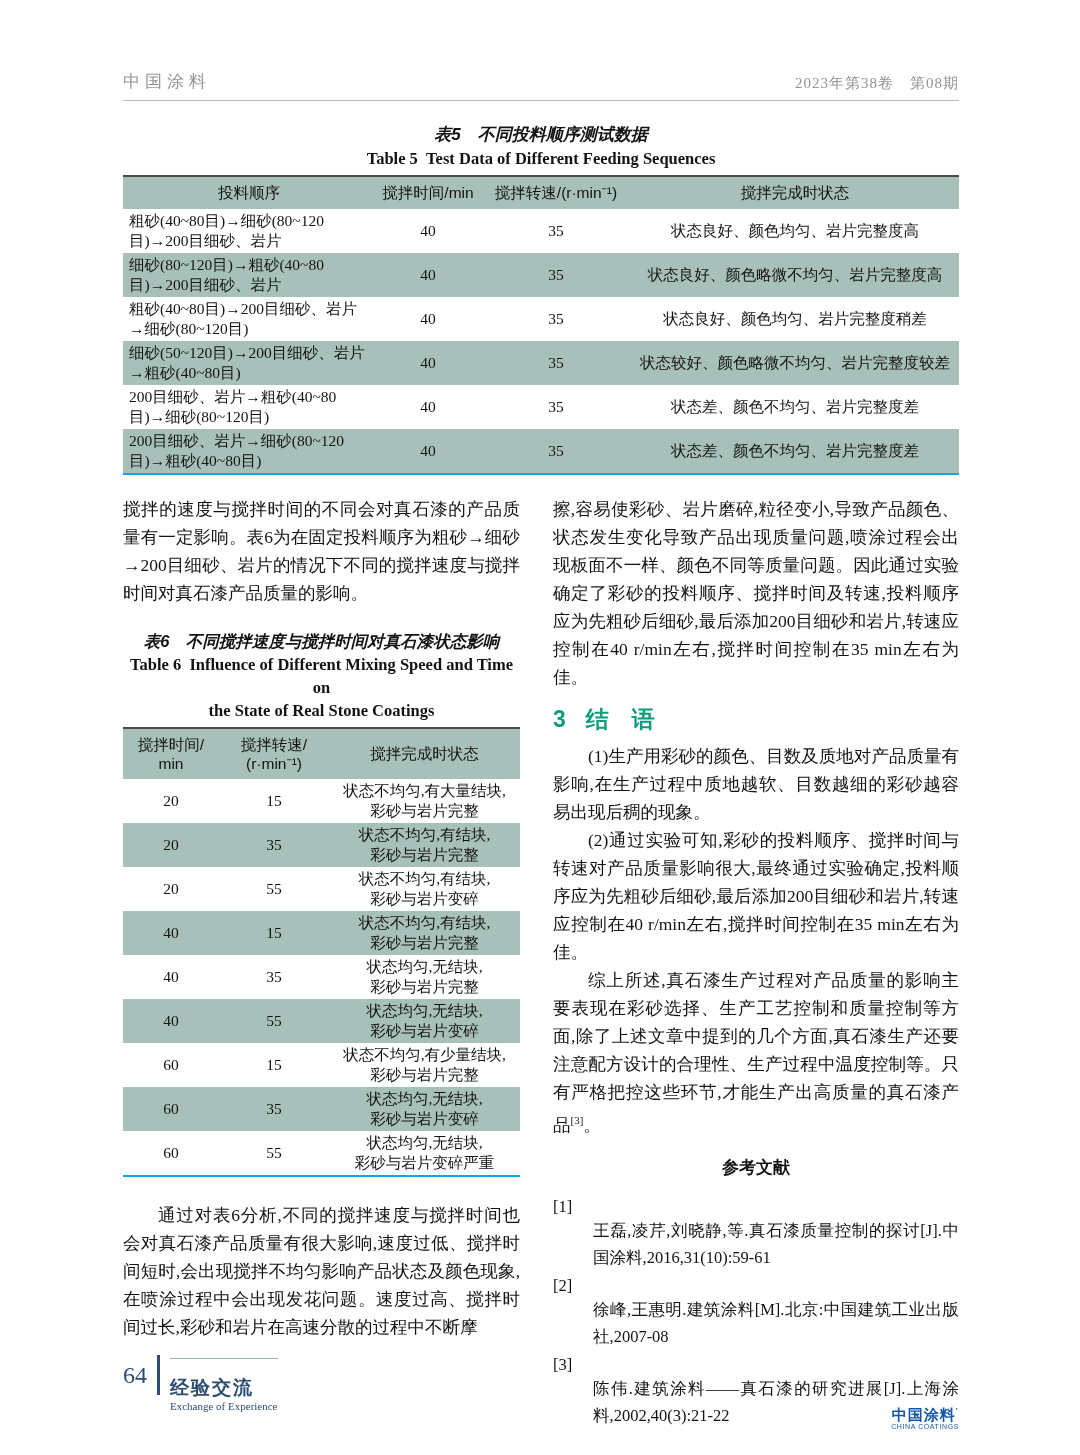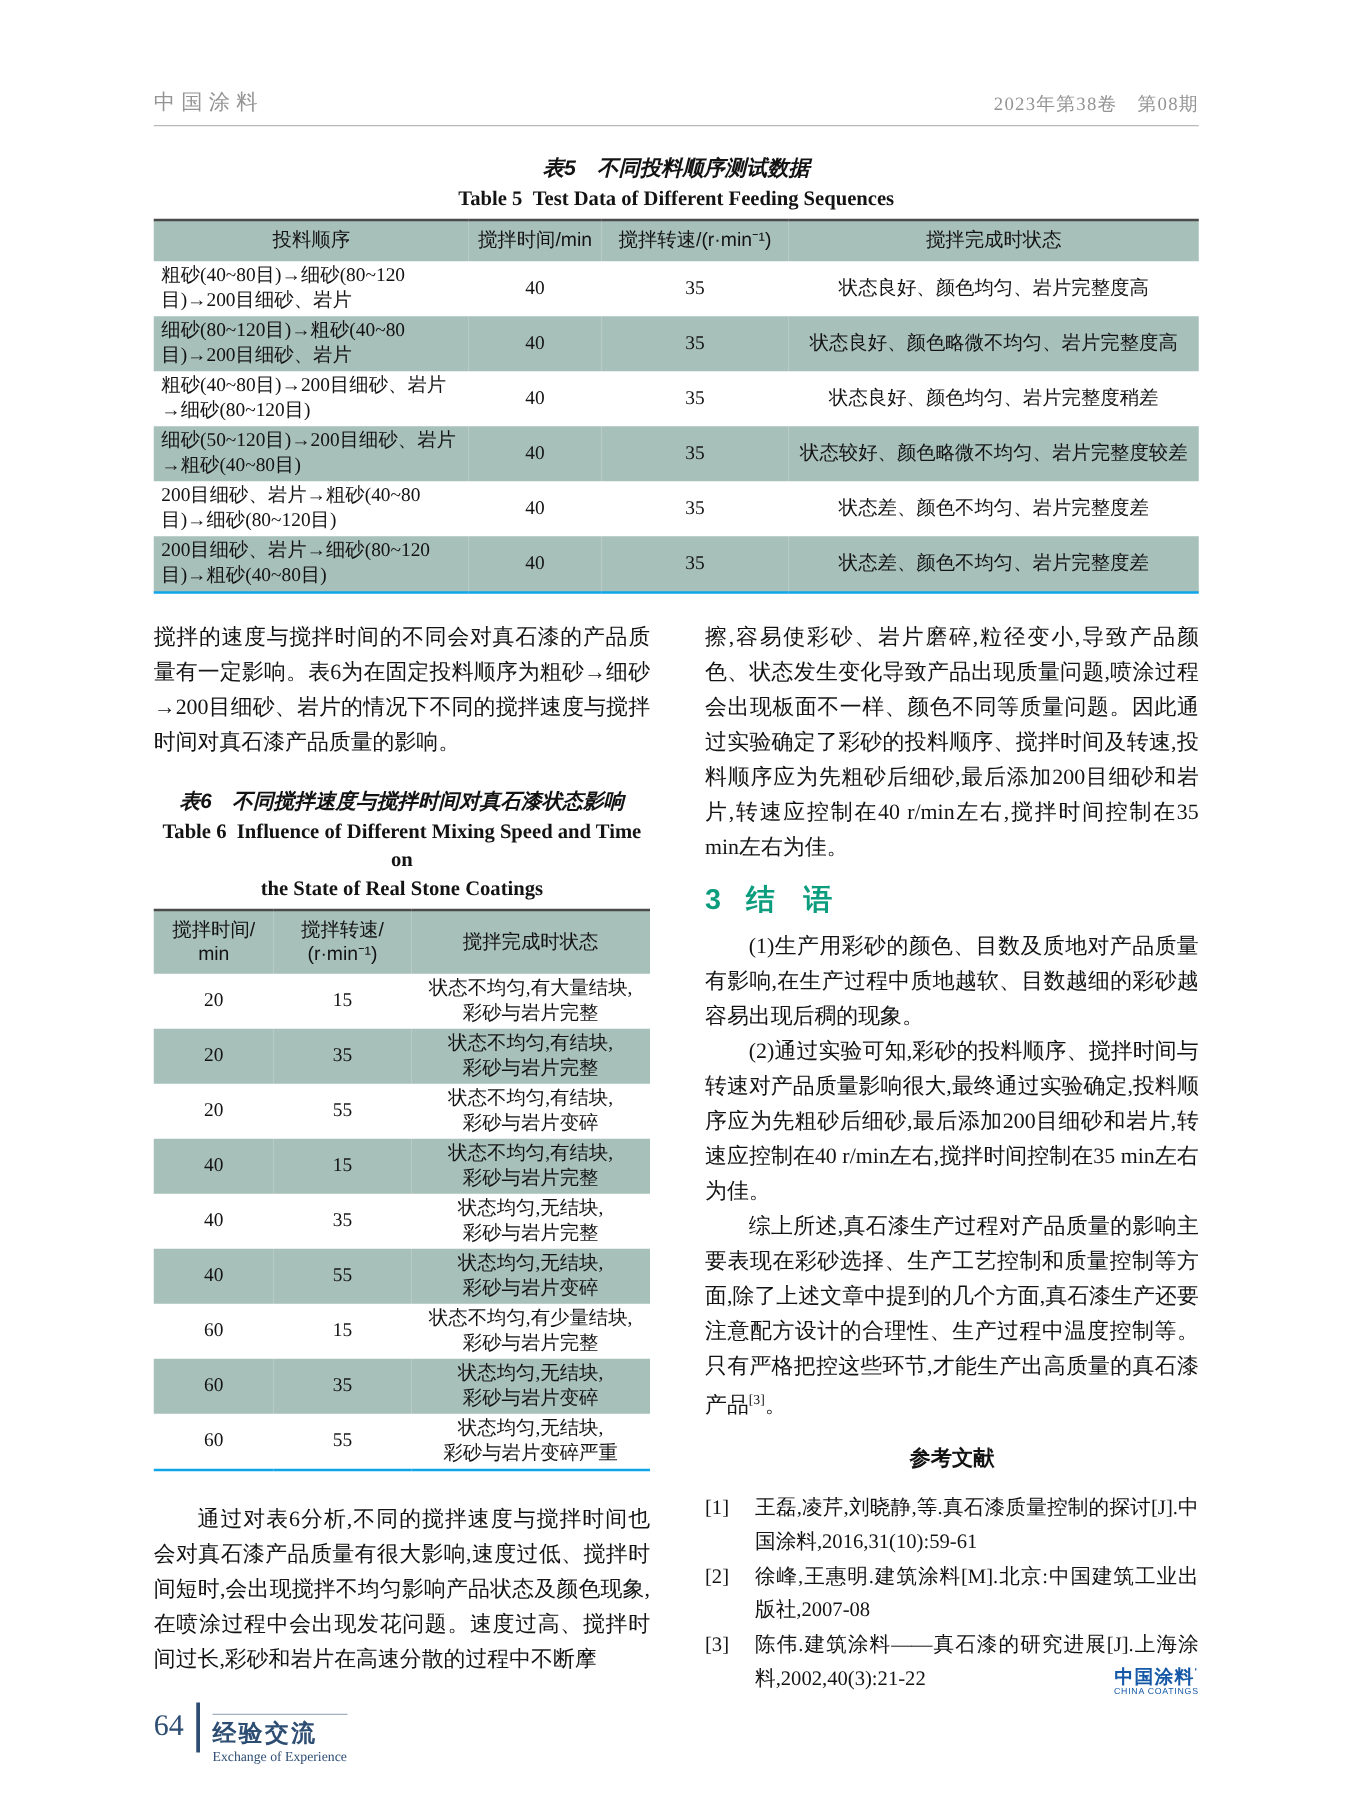--- a/index.html
+++ b/index.html
@@ -27,47 +27,47 @@
     border-top:2px solid #4a4a4a;border-bottom:2px solid #0ea5e9;}
   th{font-family:"Liberation Sans",sans-serif;font-weight:normal;font-size:15.5px;
      background:var(--band);padding:6px 4px;line-height:20px;}
   td{font-size:15.5px;line-height:20px;padding:2px 6px;vertical-align:middle;}
   tr.band td{background:var(--band);}
   .t5 td.c-seq{text-align:left;}
   td.c-num,td.c-state{text-align:center;}
   .th2l div{line-height:19px;}
 
   
-  .cols{display:flex;gap:44px;margin-top:20px;}
+  .cols{display:flex;gap:33px;margin-top:20px;}
   .col-left{flex:none;width:397px;}
   .col-right{flex:1;min-width:0;position:relative;}
   p.body{margin:0;font-size:17.5px;line-height:28px;text-align:justify;}
   p.indent{text-indent:2em;}
   sup{font-size:11px;}
 
   .sec-heading{display:flex;gap:20px;align-items:baseline;margin:13px 0 8px;
     font-family:"Liberation Sans",sans-serif;font-weight:bold;font-size:23px;
     color:var(--accent-green);line-height:30px;}
 
   .refs-heading{margin-top:16px;text-align:center;font-family:"Liberation Sans",sans-serif;
     font-weight:bold;font-size:17px;line-height:26px;margin-bottom:12px;}
   .ref-item{display:flex;gap:12px;font-size:16.5px;line-height:27px;margin-top:1px;}
   .ref-no{flex:none;width:28px;}
-  .ref-text{flex:1;text-align:justify;}
+  .ref-text{flex:1;text-align:justify;margin-top:24px;}
 
   .logo{position:absolute;right:0;bottom:-2px;text-align:center;color:var(--logo-blue);line-height:1.1;}
   .logo-name{font-family:"Liberation Sans",sans-serif;font-weight:bold;font-size:15px;letter-spacing:1px;}
   .logo-mark{font-size:8px;vertical-align:top;}
   .logo-sub{font-family:"Liberation Sans",sans-serif;font-size:7px;letter-spacing:0.6px;}
 
   
   .page-footer{position:absolute;left:123px;bottom:42px;display:flex;align-items:center;gap:10px;}
   .page-num{font-size:24px;color:var(--footer-blue);}
   .footer-bar{width:3px;height:40px;background:var(--footer-blue);}
-  .footer-labels{display:flex;flex-direction:column;border-top:1px solid rgba(46,77,114,.45);padding-top:5px;margin-top:21px;}
+  .footer-labels{display:flex;flex-direction:column;border-top:1px solid rgba(46,77,114,.45);padding-top:18px;margin-top:21px;}
   .footer-cn{font-family:"Liberation Sans",sans-serif;font-weight:bold;font-size:19px;
     letter-spacing:2px;color:var(--footer-blue);line-height:22px;}
   .footer-en{font-size:11px;color:var(--footer-blue);line-height:14px;}
 </style>
 </head>
 <body>
 
 <div class="page">
   <div class="content">
 

